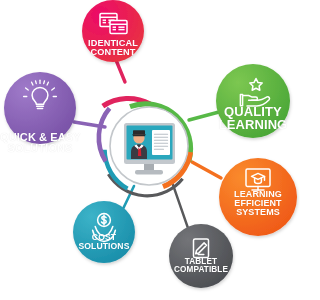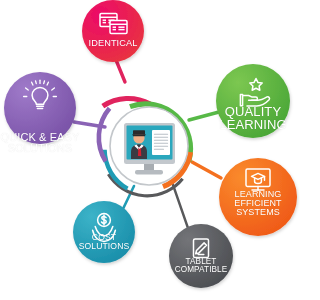--- a/index.html
+++ b/index.html
@@ -7,21 +7,21 @@
     width:300px;height:300px;
     background:#ffffff;
     font-family:"Liberation Sans", sans-serif;
     overflow:hidden;
   }
   #stage{position:relative;width:300px;height:300px;}
   svg.layer{position:absolute;left:0;top:0;width:300px;height:300px;}
   .bubble-label{
     position:absolute;
     color:#ffffff;
-    font-weight:normal;
+    font-weight:bold;
     text-align:center;
     line-height:1.02;
     letter-spacing:0.1px;
     pointer-events:none;
     text-shadow:0 0 1px rgba(0,0,0,.12);
   }
   .lbl-line{display:block;white-space:nowrap;}
 </style>
 </head>
 <body>
@@ -190,20 +190,21 @@
           <line x1="56.4" y1="96.5" x2="53.2" y2="96.5"></line>
           <line x1="35.5" y1="80.8" x2="36.3" y2="83.6"></line>
           <line x1="44.5" y1="80.8" x2="43.7" y2="83.6"></line>
         </g>
       </g>
     </g>
   </svg>
 
   <div class="bubble-label" style="left:73px; top:39px; width:80px; font-size:9.2px;">
     <span class="lbl-line">IDENTICAL</span>
+    <span class="lbl-line">CONTENT</span>
   </div>
 
   <div class="bubble-label" style="left:208px; top:105px; width:90px; font-size:13px;">
     <span class="lbl-line">QUALITY</span>
     <span class="lbl-line">LEARNING</span>
   </div>
 
   <div class="bubble-label" style="left:213px; top:190px; width:90px; font-size:9.0px;">
     <span class="lbl-line">LEARNING</span>
     <span class="lbl-line">EFFICIENT</span>

